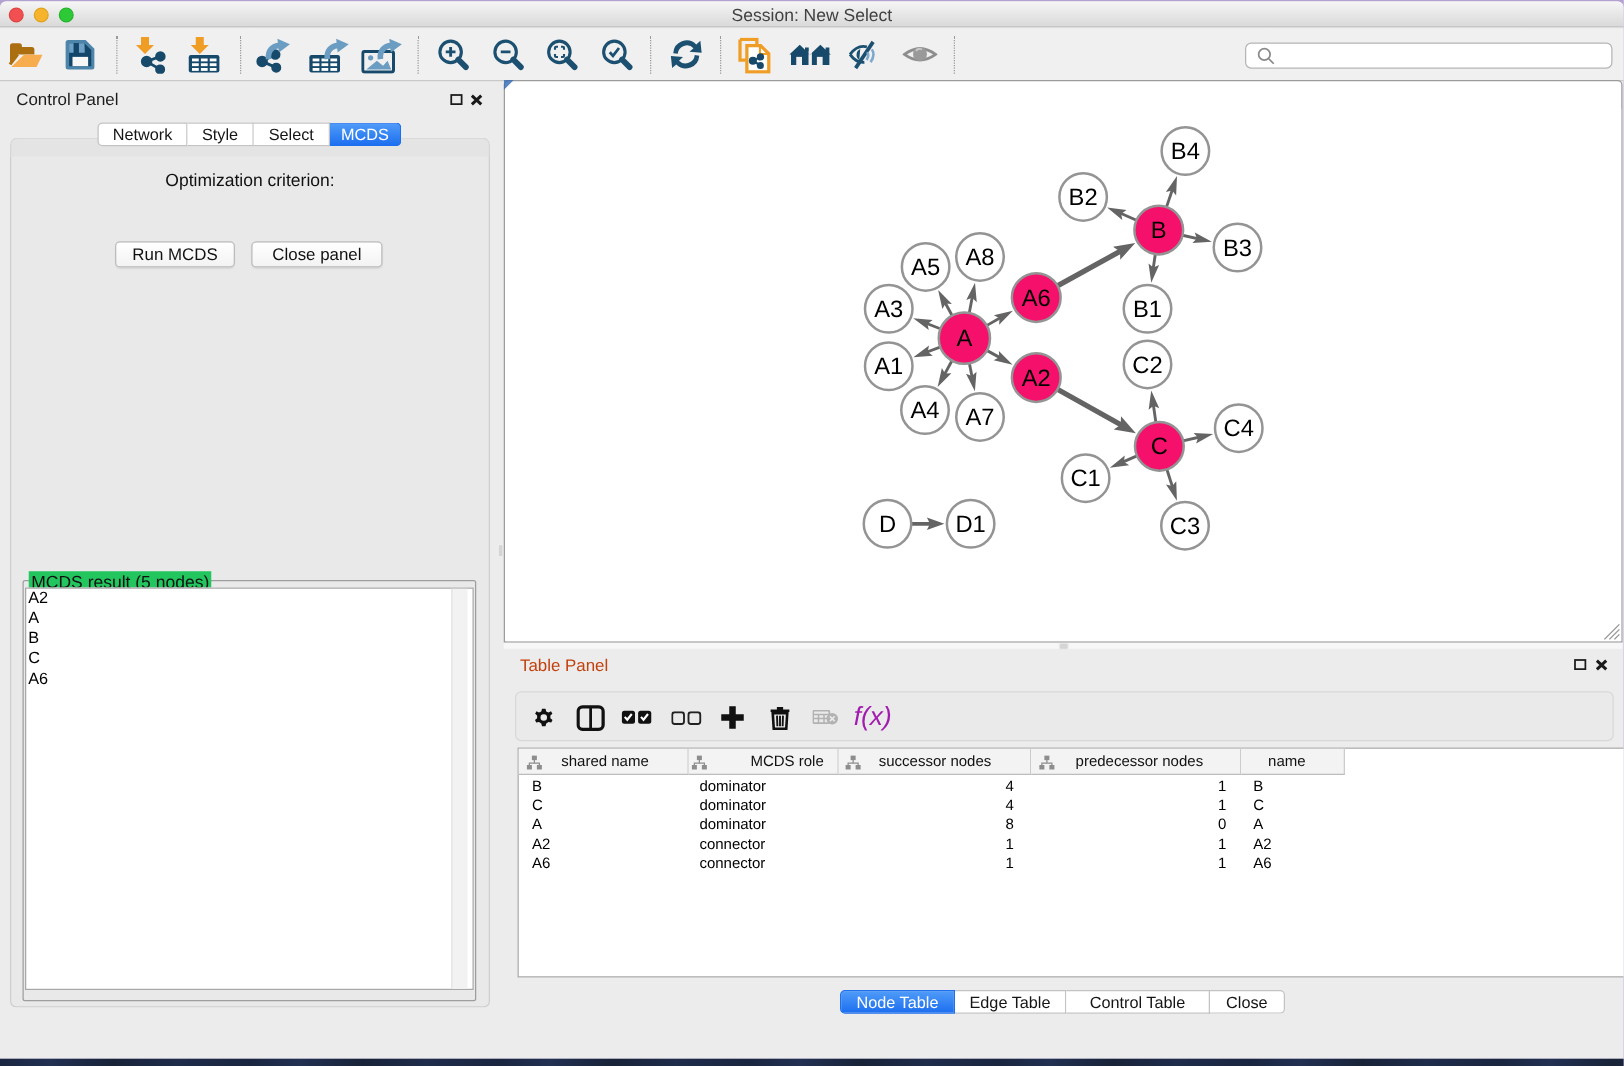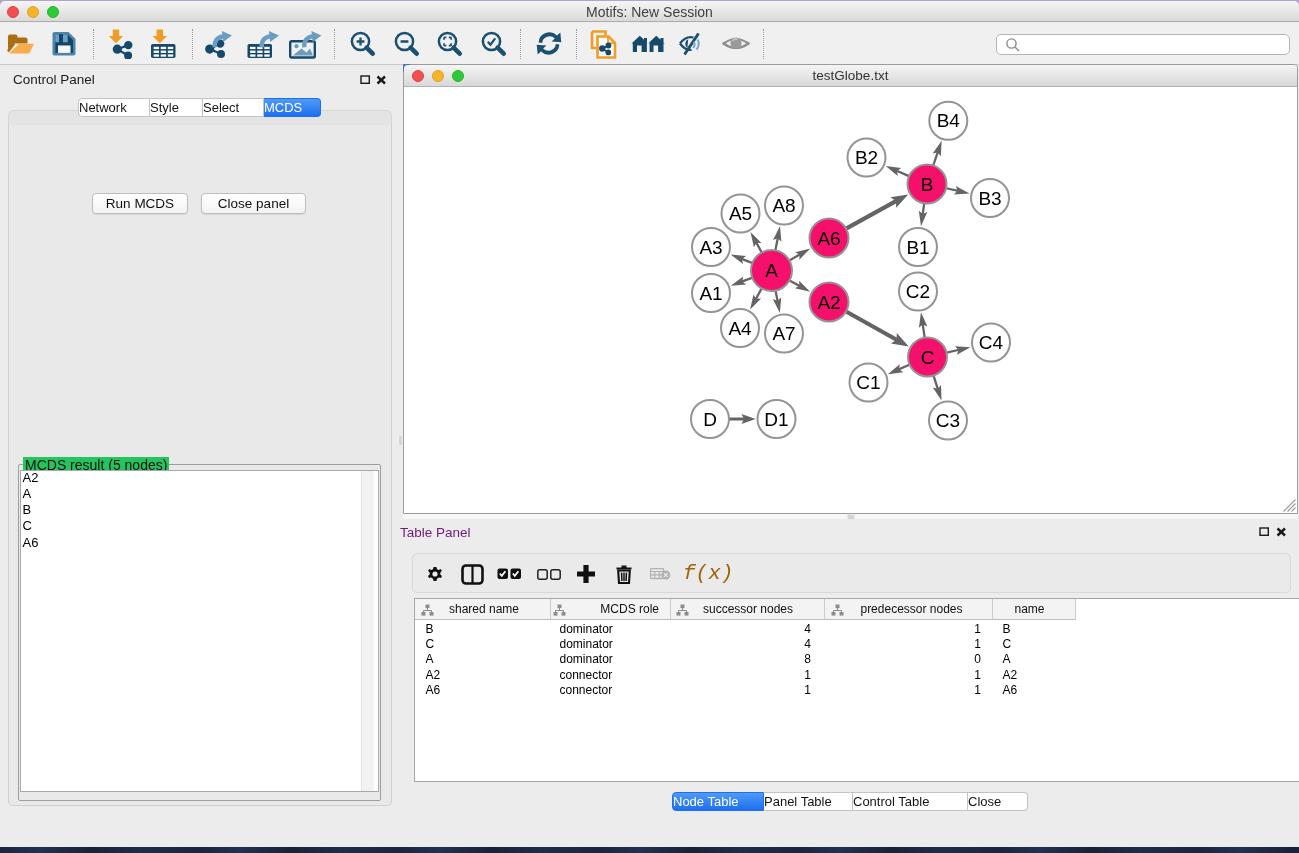--- a/index.html
+++ b/index.html
@@ -13,21 +13,21 @@
 #titlebar .t-yel{left:27px;background:#f6b42d;border:1px solid #e0a320}
 #titlebar .t-grn{left:47px;background:#2ec937;border:1px solid #27b42d}
 #titletext{position:absolute;left:0;top:0;width:100%;text-align:center;font-size:14px;line-height:22px;color:#404040}
 #toolbar{position:absolute;left:0;top:22px;width:100%;height:42px;background:#f0f0f0;border-bottom:1px solid #c9c9c9}
 .sep{position:absolute;top:6px;height:30px;width:0;border-left:1px dotted #9a9a9a}
 .ticon{position:absolute;top:9px}
 #main{position:absolute;left:0;top:65px;width:1299px;height:752px}
 
 #cp-title{position:absolute;left:13px;top:6px;font-size:13.5px;color:#1c1c1c}
 .tabs{position:absolute;display:flex;height:19px;z-index:5}
-.tab{height:19px;font-size:13px;line-height:18px;text-align:left;background:#fff;border-top:1px solid #c3c3c3;border-bottom:1px solid #c3c3c3;border-right:1px solid #c3c3c3;color:#151515}
+.tab{height:19px;font-size:13px;line-height:18px;text-align:center;background:#fff;border-top:1px solid #c3c3c3;border-bottom:1px solid #c3c3c3;border-right:1px solid #c3c3c3;color:#151515}
 .tab.first{border-left:1px solid #c3c3c3;border-radius:4px 0 0 4px}
 .tab.last{border-radius:0 4px 4px 0}
 .tab.sel{background:linear-gradient(#4f9bf8,#1d6ff0);color:#fff;border-color:#1d6ff0}
 #cp-body{position:absolute;left:8px;top:59px;width:384px;height:681px;background:#e9e9e9;border:1px solid #cfcfcf;border-top:none;border-radius:0 0 5px 5px}
 #opt-label{position:absolute;left:8px;top:70px;width:384px;text-align:center;font-size:14px;color:#111}
 #cp-select{position:absolute;left:43px;top:92px;width:312px;height:23px;background:#fff;border:1px solid #b3b3b3;border-radius:4px;font-size:13.5px;line-height:20px;padding-left:13px;color:#111}
 #cp-select .stepper{position:absolute;right:1px;top:1px;width:21px;height:19px;border-radius:3px;background:linear-gradient(#52a3f9,#1a70f0)}
 .btn{position:absolute;height:21px;background:linear-gradient(#ffffff,#f3f3f3);border:1px solid #bdbdbd;border-radius:4px;font-size:13.5px;text-align:center;line-height:20px;color:#111;box-shadow:0 1px 1px rgba(0,0,0,0.08)}
 #grp{position:absolute;left:18px;top:398px;width:363px;height:337px;border:1px solid #9e9e9e;border-radius:2px}
 #grp-title{position:absolute;left:4px;top:-8px;background:#22c55e;padding:0 2px;font-size:14px;color:#111}
@@ -37,37 +37,37 @@
 
 #netwin{position:absolute;left:403px;top:-2px;width:895px;height:450px;background:#fff;border:1px solid #9c9c9c;border-radius:4px 4px 0 0}
 #net-tb{position:absolute;left:0;top:0;width:100%;height:22px;background:linear-gradient(#f5f5f5,#d8d8d8);border-bottom:1px solid #b1b1b1;border-radius:4px 4px 0 0}
 #net-tb .t-red{left:8px;background:#f14f51;border:1px solid #e0443e;top:5px}
 #net-tb .t-yel{left:28px;background:#f6b42d;border:1px solid #e0a320;top:5px}
 #net-tb .t-grn{left:48px;background:#2ec937;border:1px solid #27b42d;top:5px}
 #net-title{position:absolute;left:0;top:0;width:100%;text-align:center;font-size:13.5px;line-height:22px;color:#333}
 #canvas{position:absolute;left:1px;top:22px;width:892px;height:426px;background:#fff;overflow:hidden}
 #grip{position:absolute;right:1px;bottom:1px;width:13px;height:13px}
 
-#tp-title{position:absolute;left:400px;top:459px;font-size:13.5px;color:#701a75}
+#tp-title{position:absolute;left:416px;top:459px;font-size:13.5px;color:#c2410c}
 #tp-toolbar{position:absolute;left:412px;top:487px;width:879px;height:40px;background:#eaeaea;border:1px solid #d8d8d8;border-radius:5px}
 #tbl{position:absolute;left:414px;top:532px;width:1034px;height:184px;background:#fff;border:1px solid #a7a7a7}
 .hcell{position:absolute;top:0;height:21px;background:#f3f3f3;border-bottom:1px solid #bcbcbc;border-right:1px solid #cccccc;font-size:12px;line-height:20px;text-align:center;color:#111}
 .trow{position:absolute;font-size:12px;color:#000;height:16px;line-height:16px}
 .bt-tabs{position:absolute;top:726px;display:flex;height:21px}
 #status{position:absolute;left:0;top:817px;width:1299px;height:29px;background:#f0f0f0;border-top:1px solid #c6c6c6}
 #deskbot{position:absolute;left:0;top:847px;width:1299px;height:6px;background:repeating-linear-gradient(90deg,#1a2640 0,#223052 40px,#182338 90px,#1f2c4a 140px,#1a2640 200px)}
 </style>
 </head>
 <body>
 <div id="win">
   <div id="titlebar">
     <div class="tl t-red"></div>
       <div class="tl t-yel"></div>
       <div class="tl t-grn"></div>
-    <div id="titletext">Motifs: New Session</div>
+    <div id="titletext">Session: New Select</div>
   </div>
   <div id="toolbar">
     <div class="sep" style="left:93px"></div>
       <div class="sep" style="left:192px"></div>
       <div class="sep" style="left:334px"></div>
       <div class="sep" style="left:520px"></div>
       <div class="sep" style="left:576px"></div>
       <div class="sep" style="left:763px"></div>
     <svg class="ticon" style="left:5px;top:7px" width="30" height="27">
 <path d="M3,20.5 L3,6.5 Q3,4.5 5,4.5 L10.5,4.5 Q12.5,4.5 12.5,6.5 L12.5,7.5 L20.5,7.5 Q22.5,7.5 22.5,9.5 L22.5,13.5 L9,13.5 Z" fill="#ab6e10"></path>
@@ -204,46 +204,41 @@
         <path d="M1.5,1.5 L9,8.5 M9,1.5 L1.5,8.5" stroke="#1a1a1a" stroke-width="2.4"></path>
       </svg>
     <div class="abs" style="left:8px;top:44px;width:384px;height:16px;background:#e4e4e4;border:1px solid #d6d6d6;border-bottom:none;border-radius:6px 6px 0 0"></div>
     <div class="tabs" style="left:78px;top:32px">
       <div class="tab first" style="width:72px">Network</div>
       <div class="tab" style="width:53px">Style</div>
       <div class="tab" style="width:61px">Select</div>
       <div class="tab last sel" style="width:57px">MCDS</div>
     </div>
     <div id="cp-body"></div>
+    <div id="opt-label">Optimization criterion:</div>
     <div class="btn" style="left:92px;top:127px;width:96px">Run MCDS</div>
     <div class="btn" style="left:201px;top:127px;width:105px">Close panel</div>
     <div id="grp">
       <div id="grp-title">MCDS result (5 nodes)</div>
       <div id="grp-list">
         <div class="sb"></div>
         <div class="li" style="top:-1.5px">A2</div>
         <div class="li" style="top:14.8px">A</div>
         <div class="li" style="top:31px">B</div>
         <div class="li" style="top:47.3px">C</div>
         <div class="li" style="top:63.5px">A6</div>
       </div>
     </div>
     <div class="abs" style="left:398px;top:369px;width:5px;height:11px;background:#d5d5d5;border:1px solid #efefef;border-radius:2px"></div>
     <div class="abs" style="left:403px;top:448px;width:895px;height:5px;background:#f7f7f7"></div>
     <div class="abs" style="left:847px;top:448px;width:8px;height:6px;background:#d5d5d5;border:1px solid #e9e9e9;border-radius:2px"></div>
     <div id="netwin">
         <svg class="abs" style="left:-1px;top:-1px" width="8" height="8">
           <path d="M0,0 L8,0 L0,8 Z" fill="#3b6fb5" opacity="0.85"></path>
         </svg>
-      <div id="net-tb">
-        <div class="tl t-red"></div>
-          <div class="tl t-yel"></div>
-          <div class="tl t-grn"></div>
-        <div id="net-title">testGlobe.txt</div>
-      </div>
       <div id="canvas">
 <svg width="892" height="427" viewBox="0 0 892 427" style="position:absolute;left:0;top:0">
 <line x1="357.2" y1="166.4" x2="349.5" y2="152.2" stroke="#646464" stroke-width="2.3"></line>
 <path d="M345.5,144.9 L356.5,156.1 L351.4,155.8 L348.9,160.2 Z" fill="#646464"></path>
 <line x1="370.2" y1="164.4" x2="373.5" y2="147.2" stroke="#646464" stroke-width="2.3"></line>
 <path d="M375.0,139.1 L376.4,154.7 L372.7,151.2 L368.0,153.0 Z" fill="#646464"></path>
 <line x1="348.3" y1="176.4" x2="333.3" y2="170.6" stroke="#646464" stroke-width="2.3"></line>
 <path d="M325.6,167.6 L341.1,169.0 L337.0,172.1 L338.0,177.0 Z" fill="#646464"></path>
 <line x1="348.2" y1="190.3" x2="333.4" y2="195.8" stroke="#646464" stroke-width="2.3"></line>
 <path d="M325.7,198.7 L338.2,189.4 L337.2,194.4 L341.2,197.5 Z" fill="#646464"></path>
@@ -358,21 +353,21 @@
         <path d="M6.5,2.5 L11.5,2.5 M1.5,4.5 L16.5,4.5" stroke="#111" stroke-width="2" fill="none"></path>
         <path d="M3.2,6.5 L4,19 L14,19 L14.8,6.5 Z" fill="none" stroke="#111" stroke-width="2.1"></path>
         <path d="M6.6,8.5 L6.9,17 M9,8.5 L9,17 M11.4,8.5 L11.1,17" stroke="#111" stroke-width="1.5"></path>
       </svg>
     <svg class="abs" style="left:650px;top:502px" width="21" height="12">
         <rect x="0.5" y="0.5" width="13" height="10" rx="1" fill="none" stroke="#b2b2b2" stroke-width="1.4"></rect>
         <path d="M0.5,3.5 H13.5 M0.5,6.8 H13.5 M4.8,3.5 V10.5 M9.2,3.5 V10.5" stroke="#b2b2b2" stroke-width="1.2"></path>
         <circle cx="15.8" cy="7" r="4.6" fill="#b2b2b2"></circle>
         <path d="M13.9,5.1 L17.7,8.9 M17.7,5.1 L13.9,8.9" stroke="#eaeaea" stroke-width="1.3"></path>
       </svg>
-    <div class="abs" style="left:683px;top:496px;width:36px;font-family:Liberation Mono, monospace;font-style:italic;font-size:21px;color:#a16207">f(x)</div>
+    <div class="abs" style="left:683px;top:496px;width:36px;font-family:Liberation Sans, sans-serif;font-style:italic;font-size:21px;color:#a21caf">f(x)</div>
     <div id="tbl">
       <div class="hcell" style="left:0;width:136px"></div>
       <div class="hcell" style="left:136px;width:120px"></div>
       <div class="hcell" style="left:256px;width:154px"></div>
       <div class="hcell" style="left:410px;width:168px"></div>
       <div class="hcell" style="left:578px;width:83px"></div>
       <div class="abs" style="left:12px;top:0;width:114px;height:21px;font-size:12px;line-height:21px;text-align:center;color:#111">shared name</div>
       <div class="abs" style="left:144px;top:0;width:100px;height:21px;font-size:12px;line-height:21px;text-align:right;color:#111">MCDS role</div>
       <div class="abs" style="left:266px;top:0;width:134px;height:21px;font-size:12px;line-height:21px;text-align:center;color:#111">successor nodes</div>
       <div class="abs" style="left:422.5px;top:0;width:148px;height:21px;font-size:12px;line-height:21px;text-align:center;color:#111">predecessor nodes</div>
@@ -422,19 +417,19 @@
       <div class="trow" style="left:410px;top:67.7px;width:156px;text-align:right">1</div>
       <div class="trow" style="left:587.5px;top:67.7px">A2</div>
       <div class="trow" style="left:10.5px;top:83.1px">A6</div>
       <div class="trow" style="left:144.5px;top:83.1px">connector</div>
       <div class="trow" style="left:256px;top:83.1px;width:140px;text-align:right">1</div>
       <div class="trow" style="left:410px;top:83.1px;width:156px;text-align:right">1</div>
       <div class="trow" style="left:587.5px;top:83.1px">A6</div>
     </div>
     <div class="bt-tabs" style="left:672px">
       <div class="tab first sel" style="width:92px">Node Table</div>
-      <div class="tab" style="width:89px">Panel Table</div>
+      <div class="tab" style="width:89px">Edge Table</div>
       <div class="tab" style="width:115px">Control Table</div>
       <div class="tab last" style="width:60px">Close</div>
     </div>
   </div>
 </div>
 <div id="deskbot"></div>
 
 </body></html>

